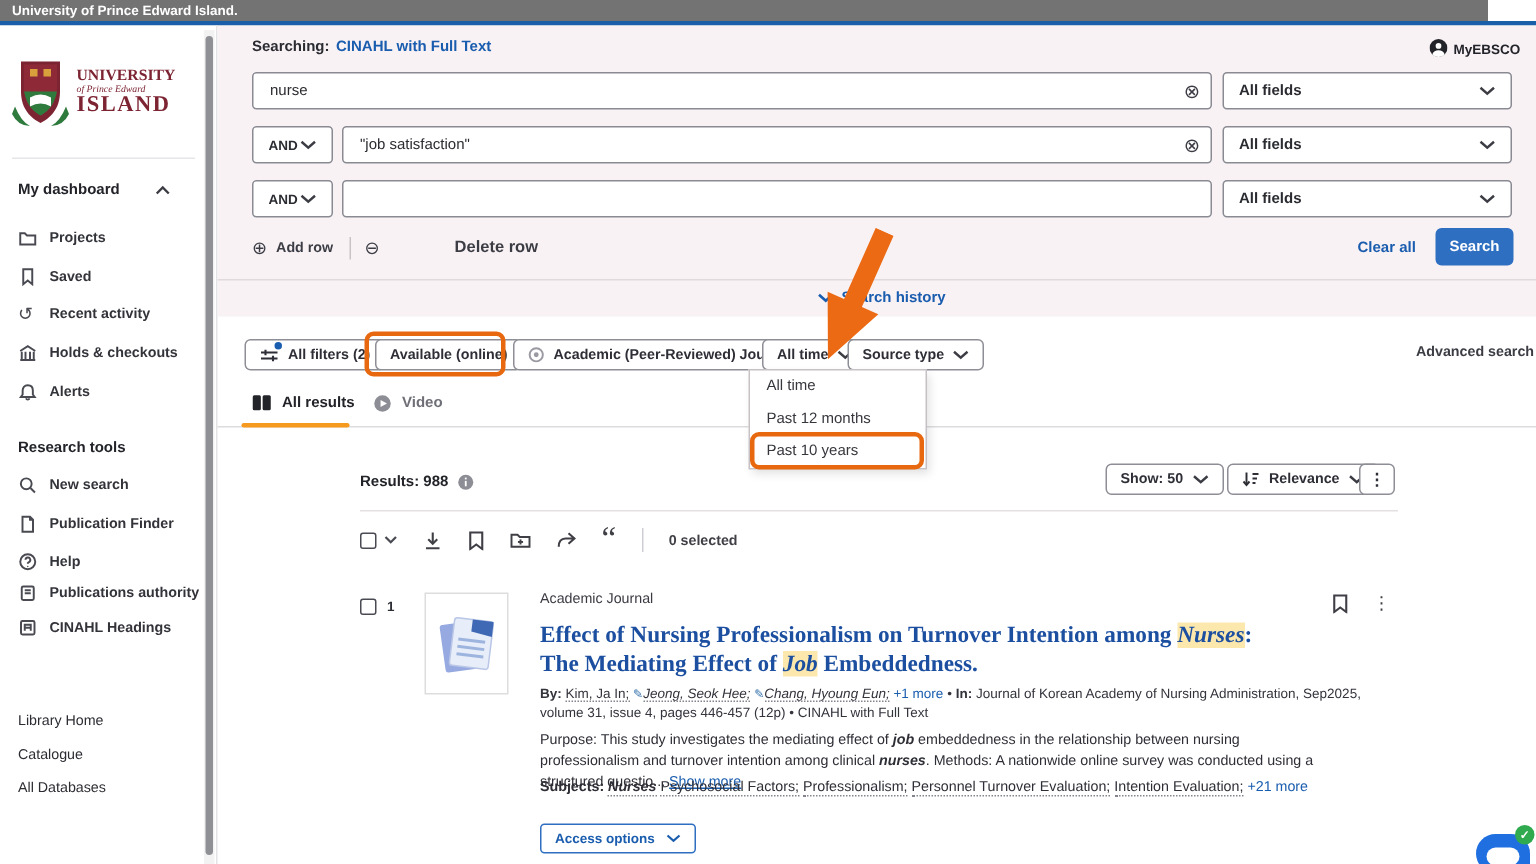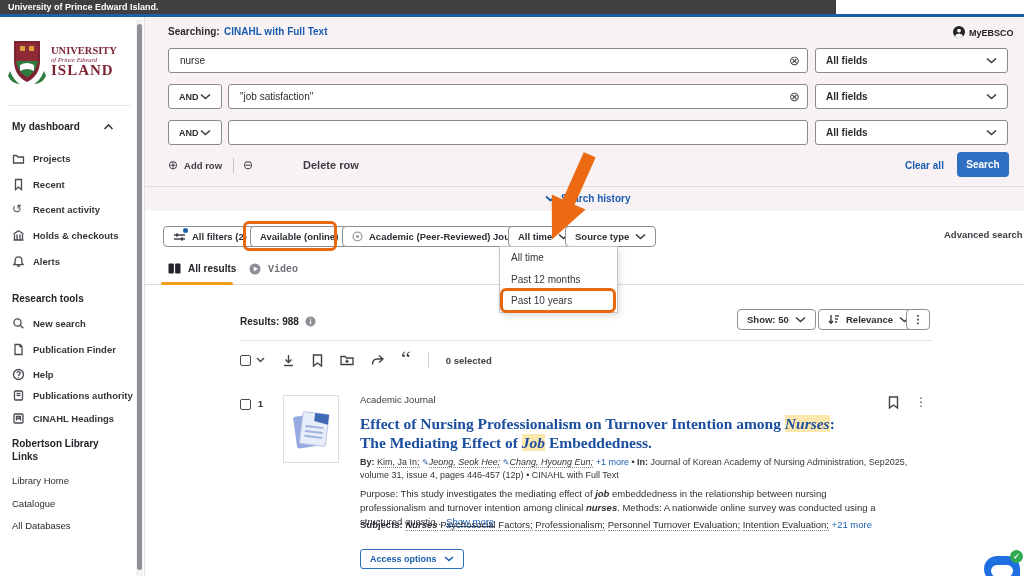--- a/index.html
+++ b/index.html
@@ -2,21 +2,21 @@
 <html><head>
 <meta charset="utf-8">
 <style>
   * { margin:0; padding:0; box-sizing:border-box; }
   html,body { width:1024px; height:576px; overflow:hidden; background:#fff;
     font-family:"Liberation Sans", sans-serif; }
   .abs { position:absolute; }
   #stage { position:relative; width:1024px; height:576px; background:#fff; overflow:hidden; }
 
   
-  #topbar { left:0; top:0; width:836px; height:14px; background:#404040; color:#fff;
+  #topbar { left:0; top:0; width:992px; height:14px; background:#737373; color:#fff;
     font-size:9px; font-weight:bold; line-height:14px; padding-left:8px; }
   #topbar-strip { left:0; top:14px; width:1024px; height:3px; background:#1b5fa8; }
 
   
   #sidebar { left:0; top:17px; width:145px; height:559px; background:#fff; border-right:1px solid #e3e3e6; }
   .sb-head { font-size:10px; font-weight:bold; color:#23242a; }
   .sb-item { position:absolute; left:12px; display:flex; align-items:center; gap:8px; cursor:pointer; }
   .sb-item span.lbl { font-size:9.5px; font-weight:bold; color:#33343a; white-space:nowrap; }
   .sb-link { font-size:9.5px; color:#2c2d33; white-space:nowrap; cursor:pointer; }
   .icn { width:13px; height:13px; flex:0 0 13px; display:inline-block; }
@@ -109,21 +109,21 @@
           </svg>
         </span>
       <span class="lbl">Projects</span>
     </div>
     <div class="sb-item" style="top:161px;">
       <span class="icn">
           <svg viewBox="0 0 13 13">
             <path d="M3.5 1.5 h6 v10 l-3 -2.5 l-3 2.5 Z"></path>
           </svg>
         </span>
-      <span class="lbl">Recent</span>
+      <span class="lbl">Saved</span>
     </div>
     <div class="sb-item" style="top:186px;">
       <span class="icn" style="font-size:12px;line-height:13px;color:#4a4b52;">↺</span>
       <span class="lbl">Recent activity</span>
     </div>
     <div class="sb-item" style="top:212px;">
       <span class="icn">
           <svg viewBox="0 0 13 13">
             <path d="M1.5 5 L6.5 1.8 L11.5 5 M2.5 5.5 v5 M5 5.5 v5 M8 5.5 v5 M10.5 5.5 v5 M1.5 11 h10"></path>
           </svg>
@@ -181,21 +181,20 @@
     <div class="sb-item" style="top:395px;">
       <span class="icn">
           <svg viewBox="0 0 13 13">
             <rect x="2" y="2" width="9" height="9" rx="1"></rect>
             <path d="M4.5 8.5 v-4 h4 v4 M4.5 6.5 h4"></path>
           </svg>
         </span>
       <span class="lbl">CINAHL Headings</span>
     </div>
 
-    <div class="abs sb-head" style="left:12px;top:420px;width:110px;line-height:1.3;">Robertson Library Links</div>
     <div class="abs sb-link" style="left:12px;top:458px;">Library Home</div>
     <div class="abs sb-link" style="left:12px;top:481px;">Catalogue</div>
     <div class="abs sb-link" style="left:12px;top:503px;">All Databases</div>
   </div>
 
   <div id="scrollbar-track" class="abs"></div>
   <div id="scrollbar-thumb" class="abs"></div>
 
   <div id="panel" class="abs"></div>
 
@@ -339,21 +338,21 @@
     <div class="menu-item">Past 10 years</div>
   </div>
 
   <div class="abs" style="left:168px;top:263px;display:flex;align-items:center;gap:7px;cursor:pointer;">
     <svg width="13" height="11" viewBox="0 0 13 11">
       <rect x="0.5" y="0.5" width="5.4" height="10" rx="1" fill="#232429"></rect>
       <rect x="7.1" y="0.5" width="5.4" height="10" rx="1" fill="#232429"></rect>
       </svg>
     <span class="tab-lbl" style="color:#232429;">All results</span>
   </div>
-  <div class="abs" style="left:249px;top:263px;display:flex;align-items:flex-end;gap:7px;cursor:pointer;font-family:Liberation Mono, monospace;">
+  <div class="abs" style="left:249px;top:263px;display:flex;align-items:flex-start;gap:7px;cursor:pointer;">
     <svg width="12" height="12" viewBox="0 0 12 12">
       <circle cx="6" cy="6" r="5.5" fill="#8d8e95"></circle>
         <polygon points="4.7,3.6 9,6 4.7,8.4" fill="#fff"></polygon>
       </svg>
     <span class="tab-lbl" style="color:#6f7077;">Video</span>
   </div>
   <div class="abs" style="left:145px;top:284px;width:879px;height:1px;background:#dcdcdf;"></div>
   <div class="abs" style="left:161px;top:282px;width:72px;height:3px;background:#f5991f;border-radius:2px;"></div>
 
   <div class="abs" style="left:240px;top:316px;display:flex;align-items:center;gap:6px;">

